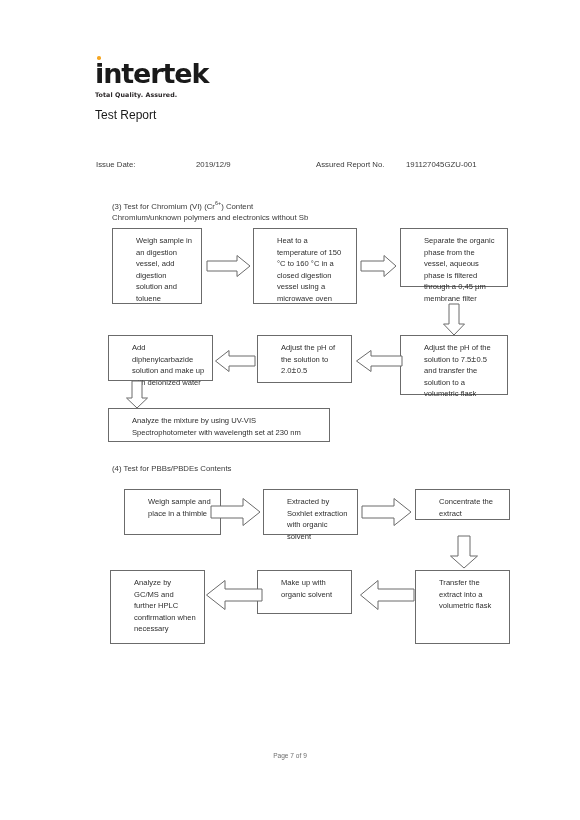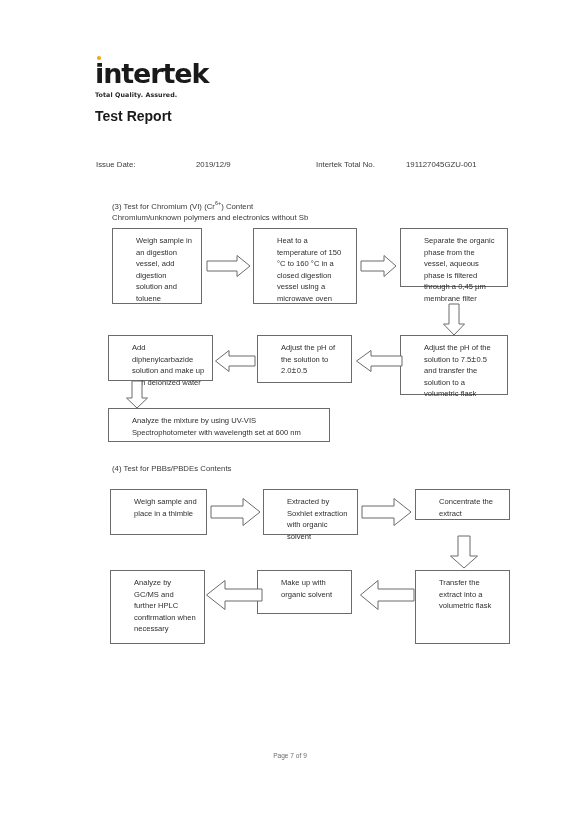--- a/index.html
+++ b/index.html
@@ -51,22 +51,22 @@
     font-weight: bold;
     letter-spacing: 0.1px;
     color: #231f20;
   }
 
   
   .report-title {
     position: absolute;
     left: 95px;
     top: 108px;
-    font-size: 14px;
-    font-weight: bold;
+    font-size: 12px;
+    font-weight: normal;
     color: #1a1a1a;
   }
 
   
   .meta-row {
     position: absolute;
     left: 96px;
     top: 160px;
     width: 400px;
     font-size: 7.8px;
@@ -135,21 +135,21 @@
       <span>intertek</span>
     </div>
     <div class="logo-tagline">Total Quality. Assured.</div>
   </div>
 
   <div class="report-title">Test Report</div>
 
   <div class="meta-row">
     <span class="meta-issue-label">Issue Date:</span>
     <span class="meta-issue-value">2019/12/9</span>
-    <span class="meta-report-label">Intertek Total No.</span>
+    <span class="meta-report-label">Assured Report No.</span>
     <span class="meta-report-value">191127045GZU-001</span>
   </div>
 
   <div class="section-heading sec3-heading">
     <div>
       <span>(3) Test for Chromium (VI) (Cr</span><span class="sup">6+</span><span>) Content</span>
     </div>
     <div>Chromium/unknown polymers and electronics without Sb</div>
   </div>
 
@@ -158,21 +158,21 @@
   <div class="fbox" style="left:253px; top:228px; width:104px; height:76px;">Heat to a temperature of 150 °C to 160 °C in a closed digestion vessel using a microwave oven</div>
 
   <div class="fbox" style="left:400px; top:228px; width:108px; height:59px;">Separate the organic phase from the vessel, aqueous phase is filtered through a 0,45 µm membrane filter</div>
 
   <div class="fbox" style="left:400px; top:335px; width:108px; height:60px;"><span>Adjust the pH of the solution to 7.5</span><span class="pm">±</span><span>0.5 and transfer the solution to a volumetric flask</span></div>
 
   <div class="fbox" style="left:257px; top:335px; width:95px; height:48px;"><span>Adjust the pH of the solution to 2.0</span><span class="pm">±</span><span>0.5</span></div>
 
   <div class="fbox" style="left:108px; top:335px; width:105px; height:46px;">Add diphenylcarbazide solution and make up with deionized water</div>
 
-  <div class="fbox" style="left:108px; top:408px; width:222px; height:34px;">Analyze the mixture by using UV-VIS Spectrophotometer with wavelength set at 600 nm</div>
+  <div class="fbox" style="left:108px; top:408px; width:222px; height:34px;">Analyze the mixture by using UV-VIS Spectrophotometer with wavelength set at 230 nm</div>
 
   <div class="arrow" style="left:207px; top:255px;">
     <svg width="44" height="22" viewBox="0 0 44 22">
         <path d="M0,6 L30,6 L30,0.5 L43,11 L30,21.5 L30,16 L0,16 Z"></path>
       </svg>
   </div>
 
   <div class="arrow" style="left:361px; top:255px;">
     <svg width="36" height="22" viewBox="0 0 36 22">
         <path d="M0,6 L23,6 L23,0.5 L35,11 L23,21.5 L23,16 L0,16 Z"></path>
@@ -198,21 +198,21 @@
   </div>
 
   <div class="arrow" style="left:126px; top:381px;">
     <svg width="22" height="28" viewBox="0 0 22 28">
         <path d="M6,0 L16,0 L16,17 L21.5,17 L11,27 L0.5,17 L6,17 Z"></path>
       </svg>
   </div>
 
   <div class="section-heading sec4-heading">(4) Test for PBBs/PBDEs Contents</div>
 
-  <div class="fbox" style="left:110px; top:489px; width:97px; height:46px;">Weigh sample and place in a thimble</div>
+  <div class="fbox" style="left:124px; top:489px; width:97px; height:46px;">Weigh sample and place in a thimble</div>
 
   <div class="fbox" style="left:263px; top:489px; width:95px; height:46px;">Extracted by Soxhlet extraction with organic solvent</div>
 
   <div class="fbox" style="left:415px; top:489px; width:95px; height:31px;">Concentrate the extract</div>
 
   <div class="fbox" style="left:415px; top:570px; width:95px; height:74px;">Transfer the extract into a volumetric flask</div>
 
   <div class="fbox" style="left:257px; top:570px; width:95px; height:44px;">Make up with organic solvent</div>
 
   <div class="fbox" style="left:110px; top:570px; width:95px; height:74px;">Analyze by GC/MS and further HPLC confirmation when necessary</div>

